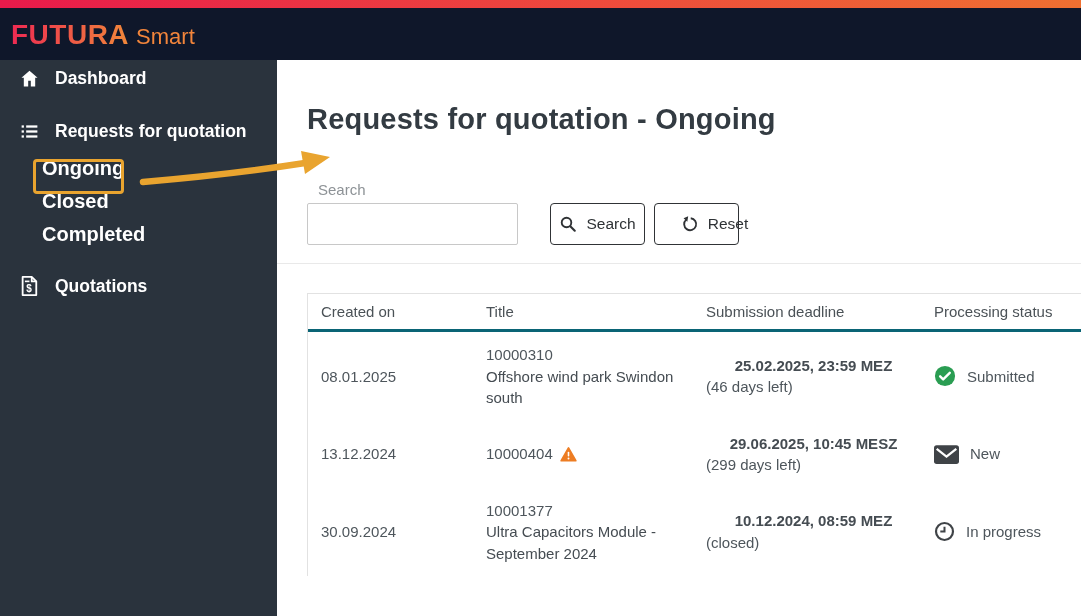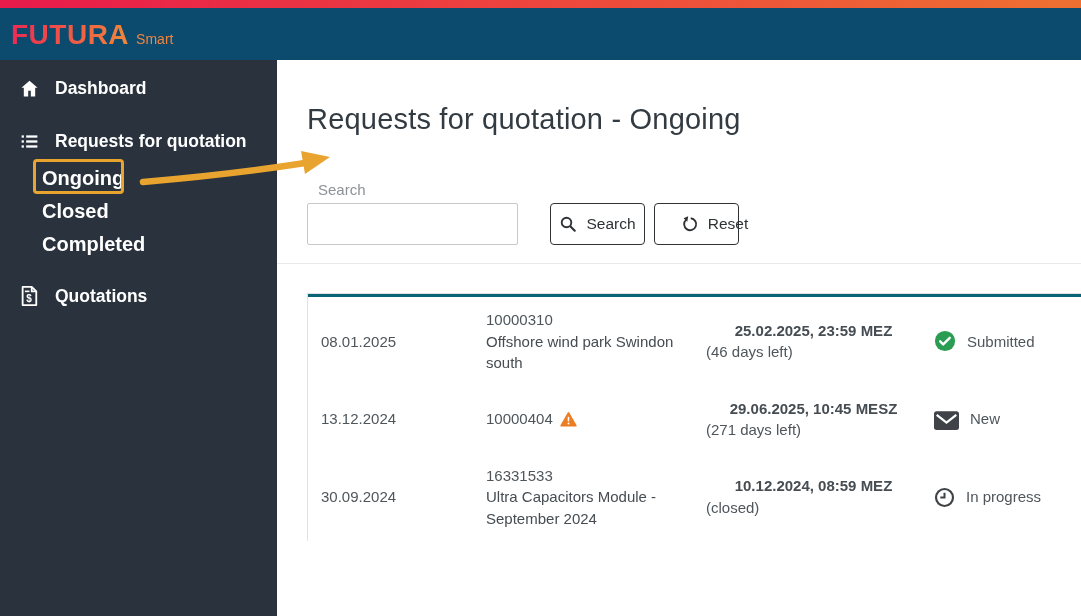--- a/index.html
+++ b/index.html
@@ -12,54 +12,54 @@
     color: #4e565c;
   }
   
   .top-strip {
     position:absolute; top:0; left:0; width:1081px; height:8px;
     background: linear-gradient(90deg,#e81a4b 0%, #ee4a3c 55%, #ef7031 100%);
   }
   
   .app-header {
     position:absolute; top:8px; left:0; width:1081px; height:52px;
-    background:#0c4a6e;
+    background:#0f172a;
   }
   .logo { position:absolute; left:11px; top:11px; display:flex; align-items:baseline; cursor:pointer; }
   .logo-futura {
     font-size:28px; font-weight:800; letter-spacing:.5px;
     background: linear-gradient(90deg,#ee2a52 0%, #f0883a 100%);
     -webkit-background-clip: text; background-clip: text; color: transparent;
   }
-  .logo-smart { font-size:14px; font-weight:500; color:#f2853b; margin-left:7px; }
+  .logo-smart { font-size:22px; font-weight:500; color:#f2853b; margin-left:7px; }
 
   
   .sidebar {
     position:absolute; top:60px; left:0; width:277px; height:556px;
     background:#2a333d;
   }
   .nav-item {
     display:flex; align-items:center; gap:15px;
     color:#ffffff; font-size:17.5px; font-weight:700;
     padding-left:18px; height:26px; cursor:pointer;
   }
   .nav-item .nico { width:22px; height:22px; flex:0 0 22px; display:flex; align-items:center; justify-content:center; }
-  .nav-dashboard { margin-top:15px; }
+  .nav-dashboard { margin-top:5px; }
   .nav-rfq { margin-top:27px; }
   .nav-quotations { margin-top:29px; }
   .subnav { margin-left:42px; margin-top:14px; }
   .subnav-item {
     color:#ffffff; font-size:20px; font-weight:700;
     height:20px; line-height:20px; margin-bottom:13px; cursor:pointer; width:max-content;
   }
   
   .main { position:absolute; left:277px; top:60px; width:804px; height:556px; background:#fff; }
   .page-title {
     position:absolute; left:30px; top:43px;
-    font-size:29px; font-weight:400; color:#333b42; letter-spacing:.2px;
+    font-size:29px; font-weight:700; color:#333b42; letter-spacing:.2px;
   }
   .search-label { position:absolute; left:41px; top:121px; font-size:15px; color:#8d9296; }
   .search-row { position:absolute; left:30px; top:143px; display:flex; align-items:flex-start; }
   .search-input {
     width:211px; height:42px; border:1px solid #c8c8c8; border-radius:2px;
     font-size:16px; padding:0 10px; outline:none; color:#3c4146;
     font-family:"Liberation Sans",sans-serif;
   }
   .btn {
     display:flex; align-items:center; gap:9px; justify-content:center;
@@ -78,21 +78,21 @@
   }
   .tgrid { display:grid; grid-template-columns:165px 220px 228px 1fr; }
   .thead { height:35px; align-items:center; color:#4b5257; font-size:15px; }
   .thead > div { padding-left:13px; }
   .teal-rule { height:3px; background:#0a6475; }
   .trow { padding:12px 0; align-items:center; font-size:15px; color:#4e565c; line-height:21.5px; cursor:pointer; }
   .trow > div { padding-left:13px; }
   .cell-title .num-line { display:flex; align-items:center; gap:7px;text-align:center; }
   .cell-title .title-bold { font-weight:400; color:#454c52; }
   .cell-deadline .dl-main { font-weight:700; color:#454c52;text-align:center; }
-  .cell-status { display:flex; align-items:flex-end; gap:11px; }
+  .cell-status { display:flex; align-items:center; gap:11px; }
 
   
   .ann-box {
     position:absolute; left:33px; top:159px; width:91px; height:35px;
     border:3px solid #e9a42f; border-radius:4px; z-index:6; pointer-events:none;
   }
   .ann-arrow { position:absolute; left:0; top:0; width:1081px; height:616px; z-index:6; pointer-events:none; }
 </style>
 </head>
 <body>
@@ -172,20 +172,26 @@
           <path d="M9.6 1.6 3.4 4.4 8.4 9z" fill="#2f3235"></path>
         </svg>
       </span>
       <span>Reset</span>
     </button>
   </div>
 
   <div class="divider"></div>
 
   <div class="rfq-table">
+    <div class="tgrid thead">
+      <div>Created on</div>
+      <div>Title</div>
+      <div>Submission deadline</div>
+      <div>Processing status</div>
+    </div>
     <div class="teal-rule"></div>
 
     <div class="tgrid trow">
       <div>08.01.2025</div>
       <div class="cell-title">
         <div class="num-line">
             <span>10000310</span>
           </div>
         <div class="title-bold">Offshore wind park Swindon south</div>
       </div>
@@ -213,38 +219,38 @@
             <svg width="17" height="17" viewBox="0 0 24 24">
               <path d="M12 2.8 22.3 20.8 H1.7 Z" fill="#ed7d23" stroke="#ed7d23" stroke-width="2.4" stroke-linejoin="round"></path>
               <rect x="10.9" y="8.2" width="2.2" height="6.6" rx="1" fill="#ffffff"></rect>
               <circle cx="12" cy="17.6" r="1.35" fill="#ffffff"></circle>
             </svg>
           </span>
         </div>
       </div>
       <div class="cell-deadline">
         <div class="dl-main">29.06.2025, 10:45 MESZ</div>
-        <div>(271 days left)</div>
+        <div>(299 days left)</div>
       </div>
       <div class="cell-status">
         <span style="display:flex;">
           <svg width="25" height="19" viewBox="0 0 24 18">
             <rect width="24" height="18" rx="2.6" fill="#3f4347"></rect>
             <path d="M2.6 3.6 12 11l9.4-7.4" stroke="#ffffff" stroke-width="2.2" fill="none"></path>
           </svg>
         </span>
         <span>New</span>
       </div>
     </div>
 
     <div class="tgrid trow">
       <div>30.09.2024</div>
       <div class="cell-title">
         <div class="num-line">
-            <span>16331533</span>
+            <span>10001377</span>
           </div>
         <div class="title-bold">Ultra Capacitors Module - September 2024</div>
       </div>
       <div class="cell-deadline">
         <div class="dl-main">10.12.2024, 08:59 MEZ</div>
         <div>(closed)</div>
       </div>
       <div class="cell-status">
         <span style="display:flex;">
           <svg width="21" height="21" viewBox="0 0 24 24">

